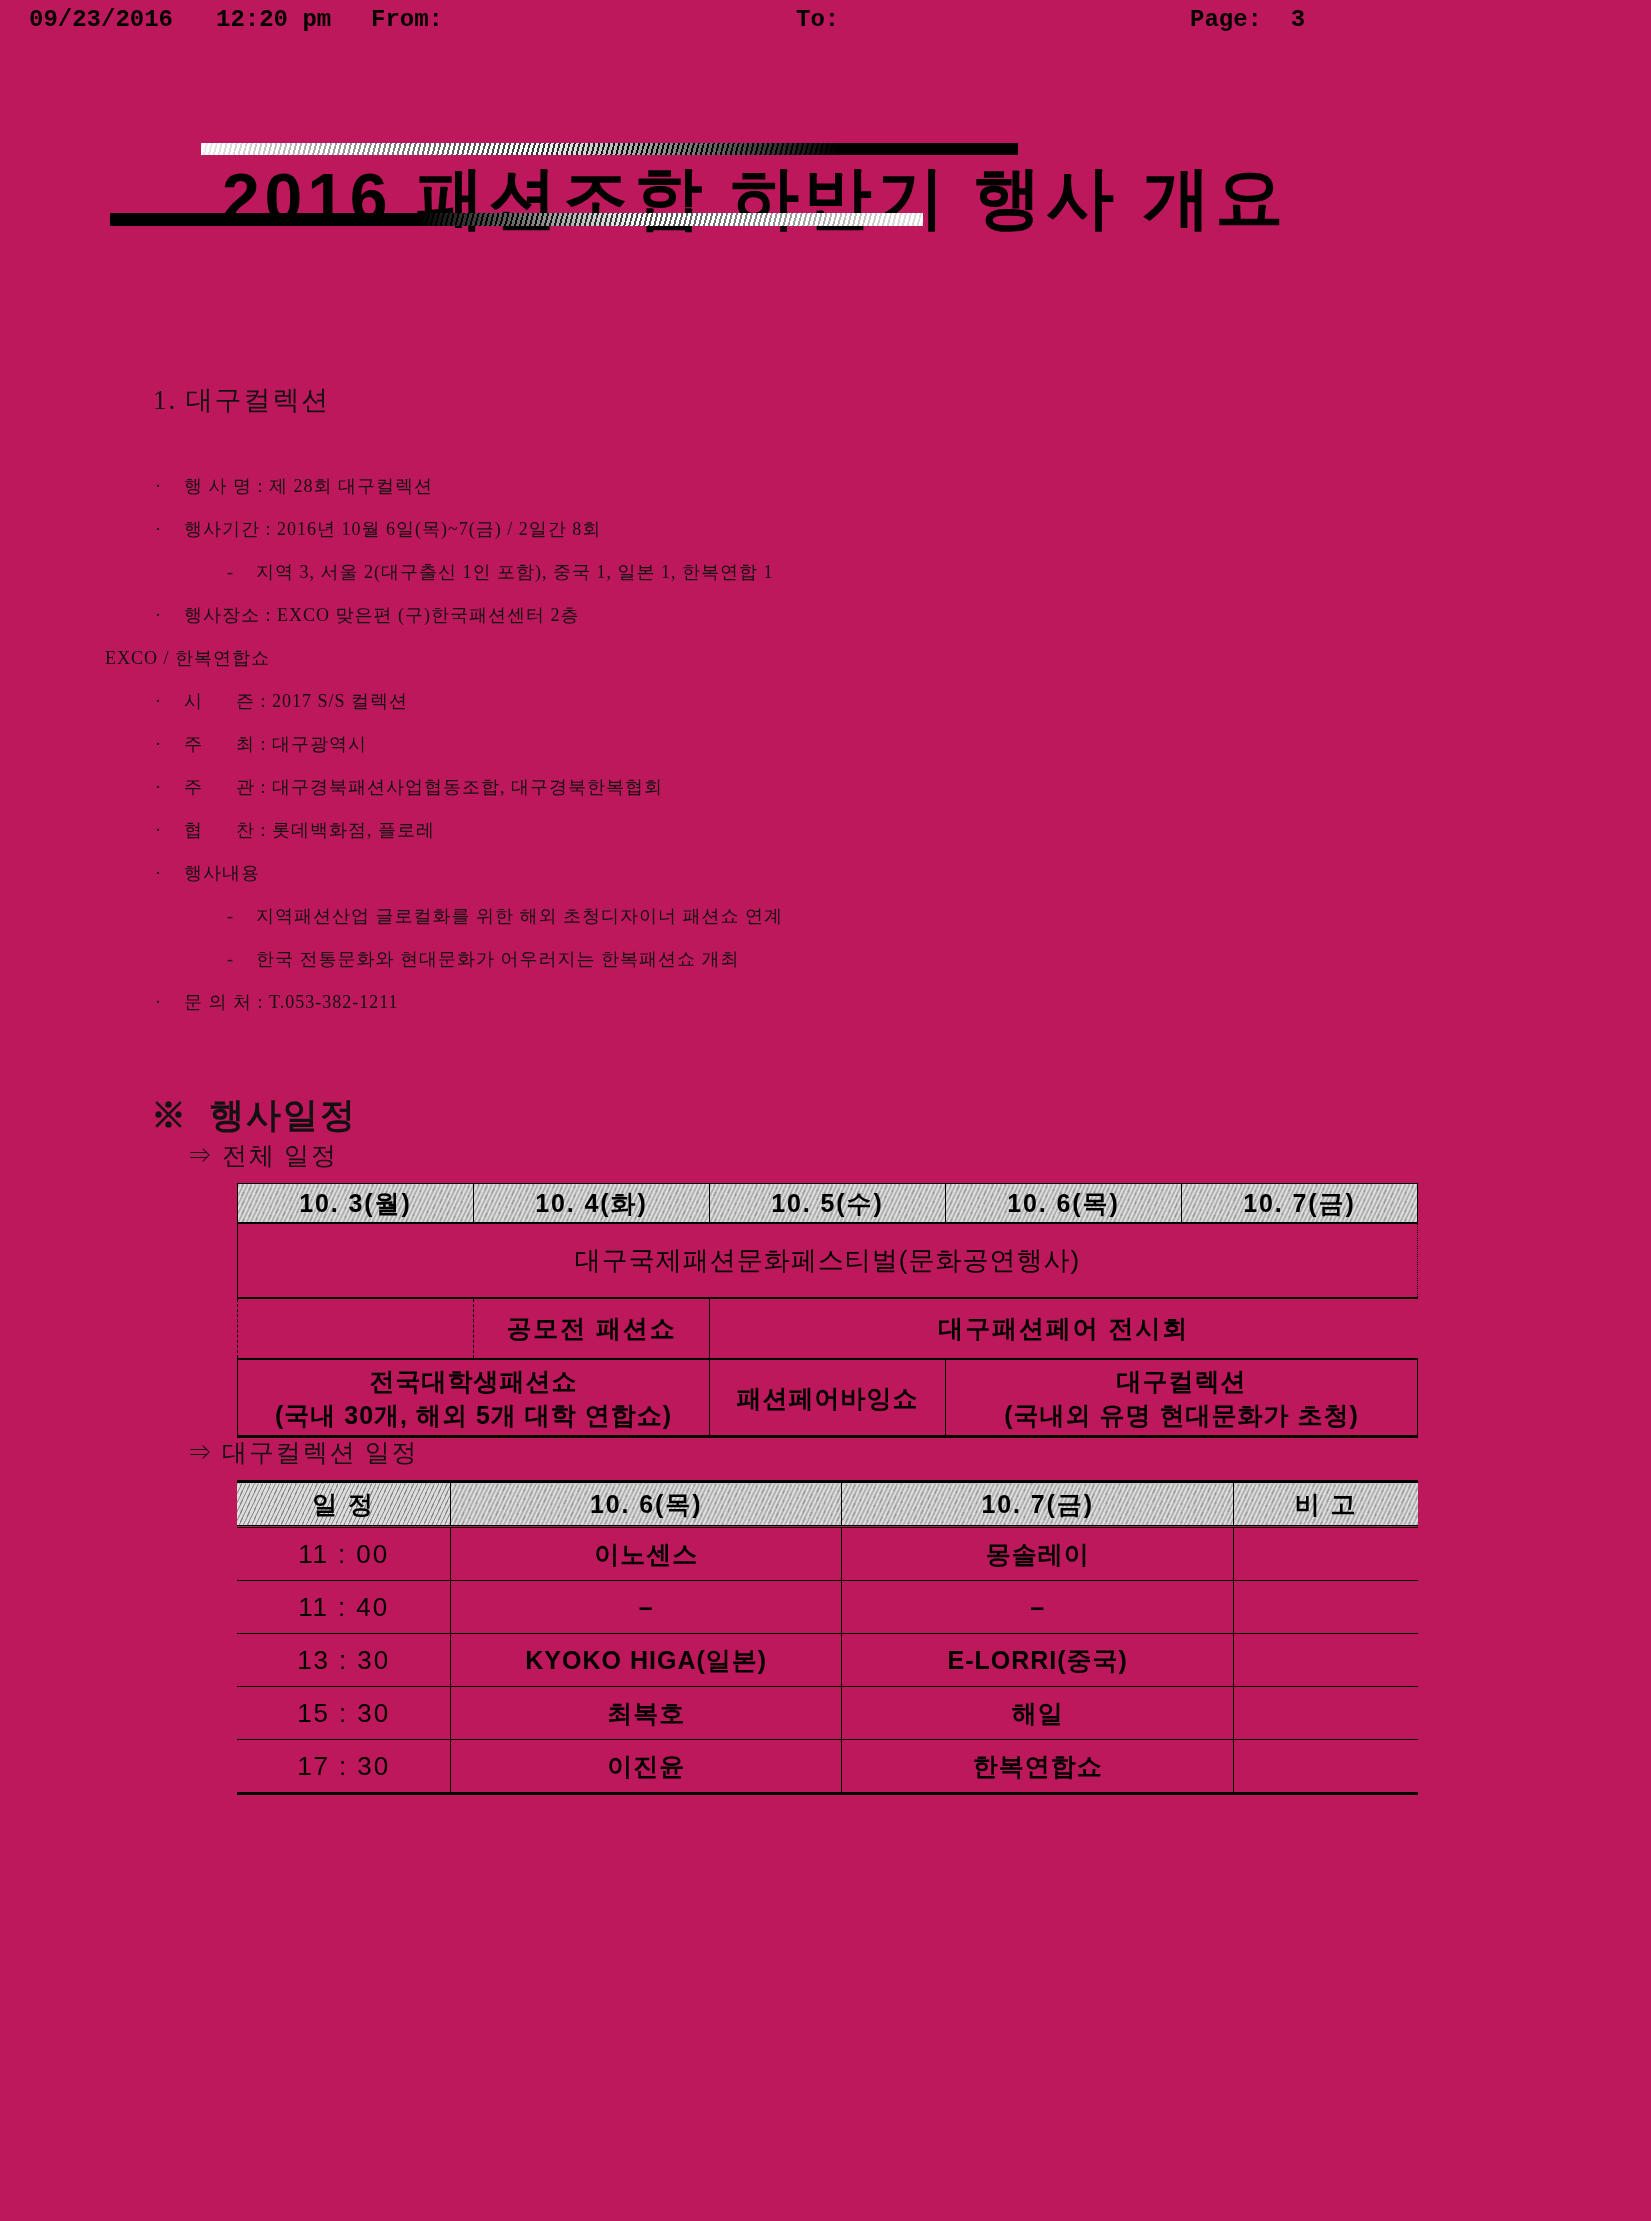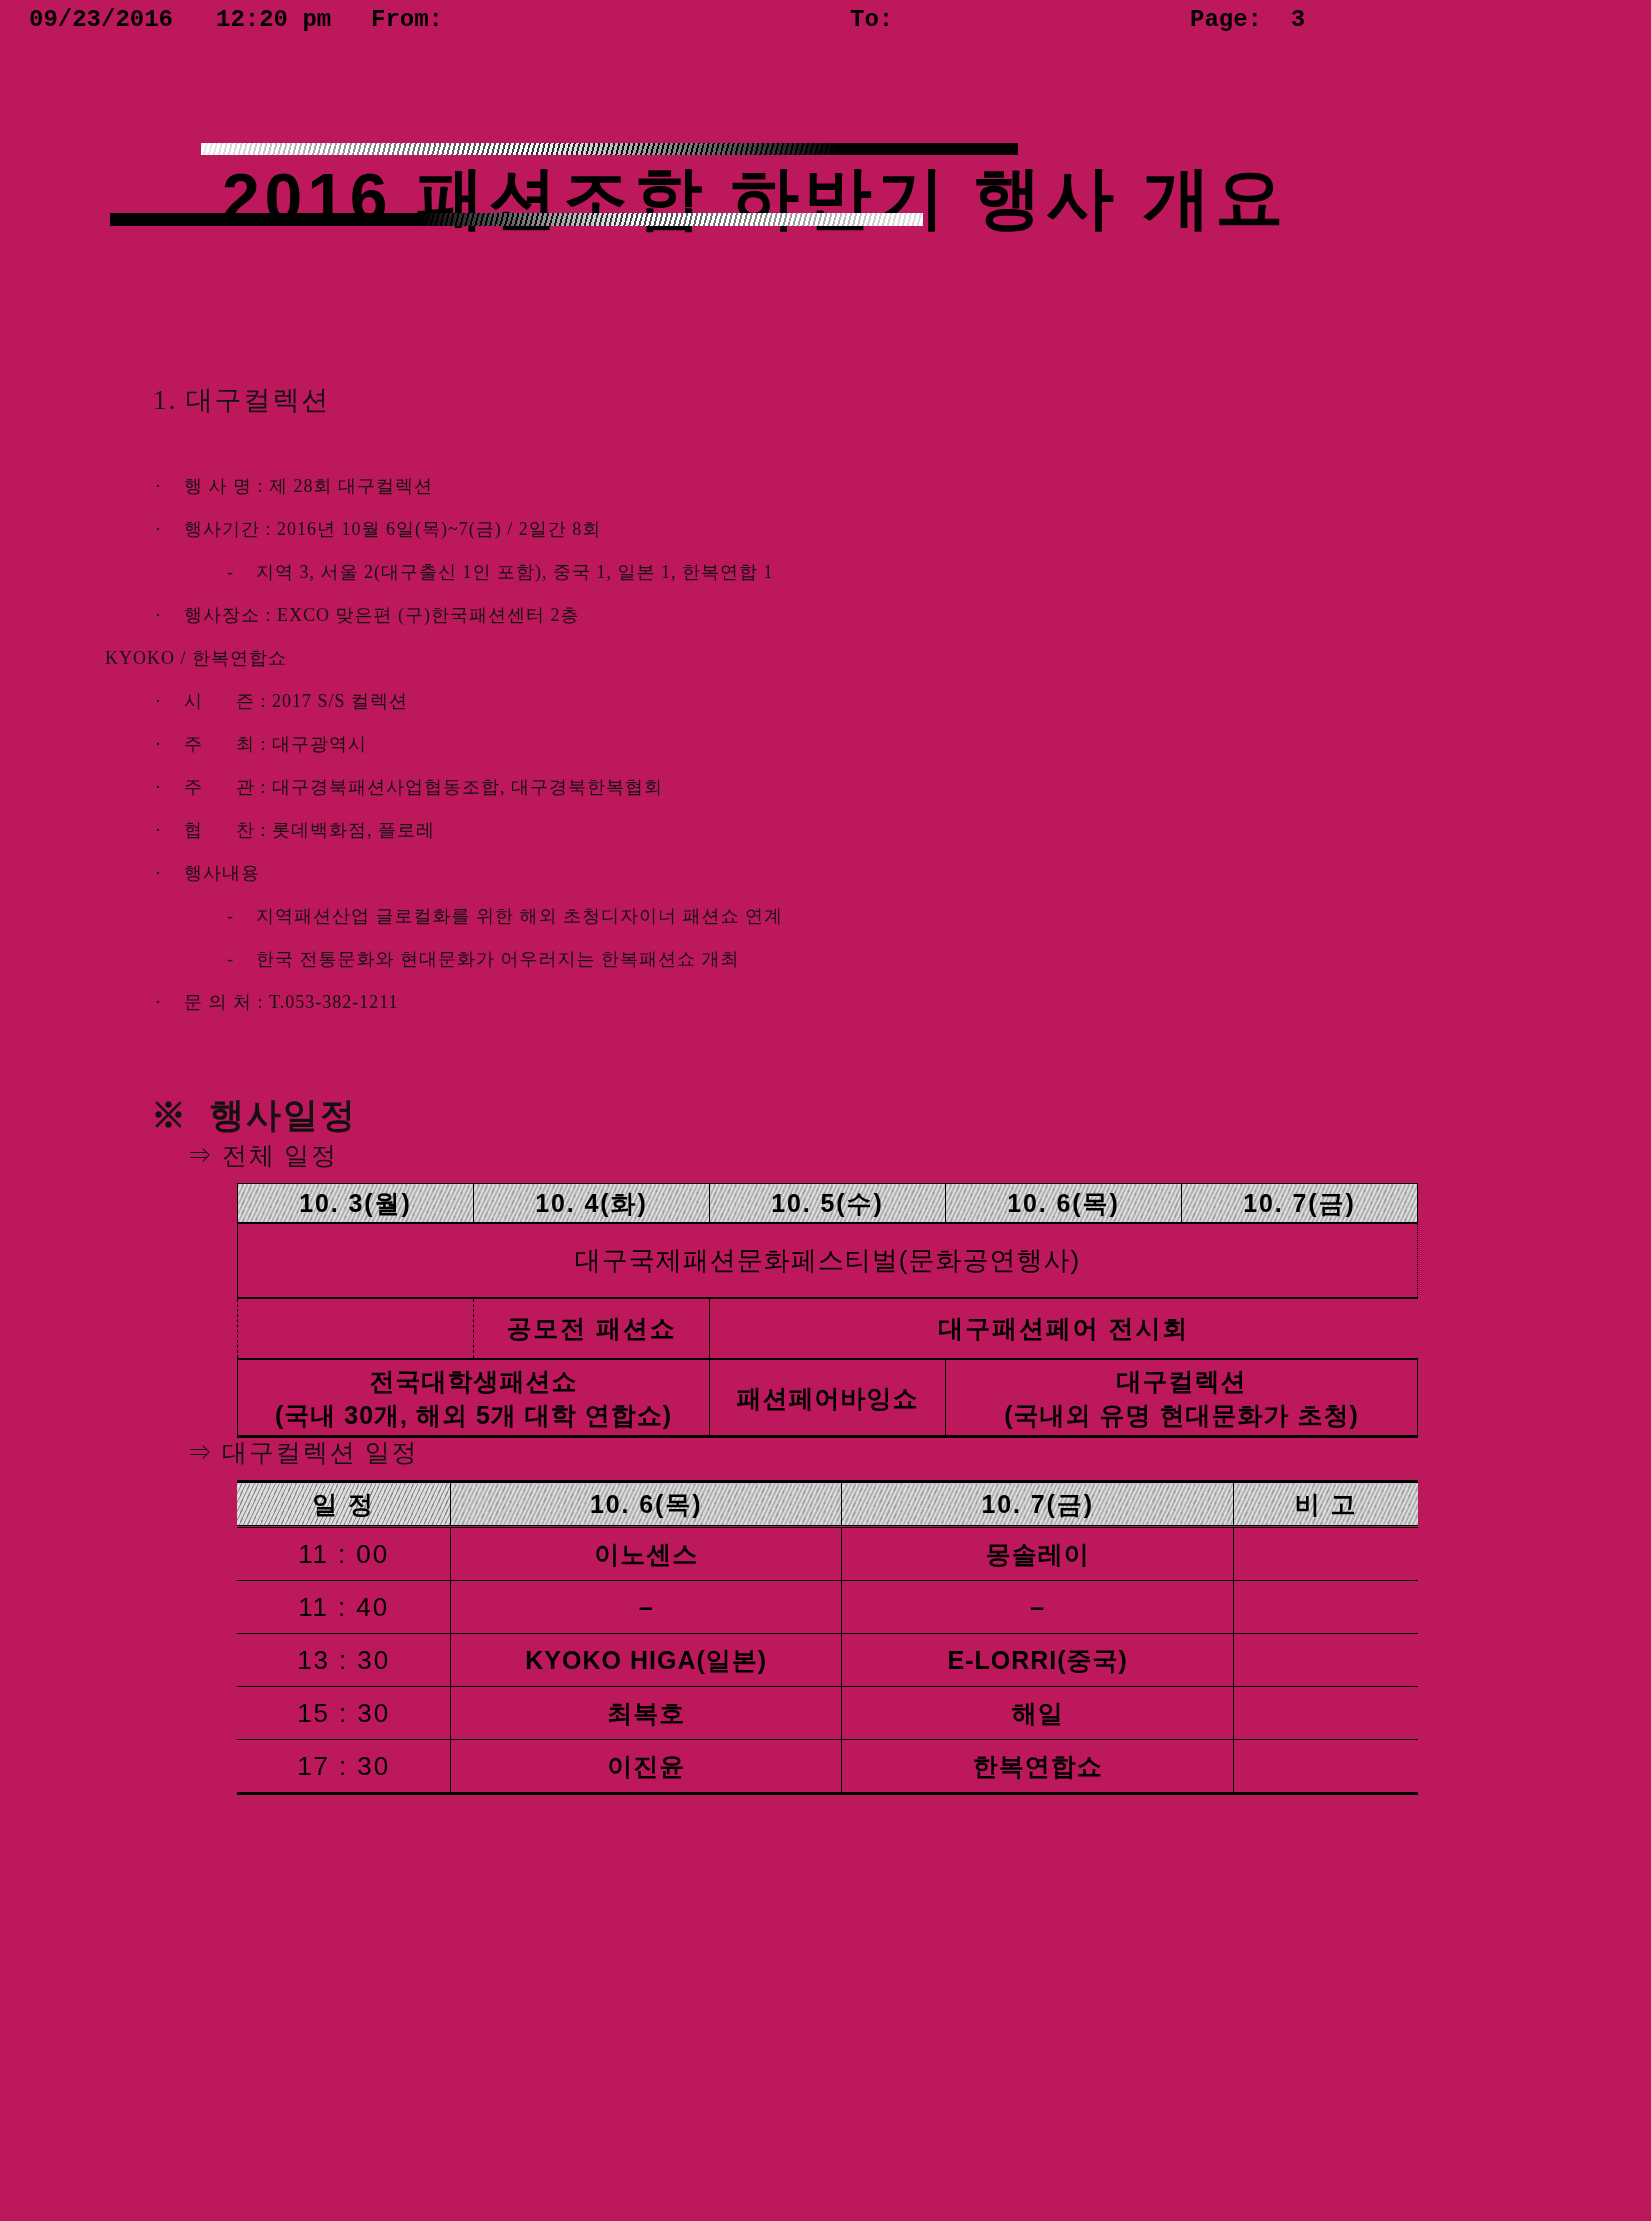--- a/index.html
+++ b/index.html
@@ -14,21 +14,21 @@
   
   .fax{
     position:absolute;top:5.7px;left:0;width:100%;height:32.5px;
     font-family:"Liberation Mono", monospace;
     font-weight:bold;font-size:24px;color:#000;
   }
   .fax span{position:absolute;white-space:pre;}
   .fax-date{left:29px;}
   .fax-time{left:216px;}
   .fax-from{left:371px;}
-  .fax-to{left:850px;}
+  .fax-to{left:796px;}
   .fax-page{left:1190px;}
   
   .bar{position:absolute;}
   .bar-top{
     left:201px;top:143px;width:817px;height:11.5px;
     background-image:
       linear-gradient(90deg, rgba(255,255,255,0.92) 0%, rgba(255,255,255,0.45) 25%, rgba(255,255,255,0) 55%),
       linear-gradient(90deg, rgba(0,0,0,0) 40%, #000 78%),
       repeating-linear-gradient(105deg, #000 0 1.9px, #fff 1.9px 4.8px);
   }
@@ -123,21 +123,21 @@
   <div class="page-title">2016 패션조합 하반기 행사 개요</div>
   <div class="bar bar-bottom"></div>
 
   <div class="section-heading">1. 대구컬렉션</div>
 
   <div class="event-list">
     <div class="line ind1"><span class="marker">·</span><span>행 사 명 : 제 28회 대구컬렉션</span></div>
     <div class="line ind1"><span class="marker">·</span><span>행사기간 : 2016년 10월 6일(목)~7(금) / 2일간 8회</span></div>
     <div class="line ind2"><span class="marker">-</span><span>지역 3, 서울 2(대구출신 1인 포함), 중국 1, 일본 1, 한복연합 1</span></div>
     <div class="line ind1"><span class="marker">·</span><span>행사장소 : EXCO 맞은편 (구)한국패션센터 2층</span></div>
-    <div class="line ind0"><span>KYOKO / 한복연합쇼</span></div>
+    <div class="line ind0"><span>EXCO / 한복연합쇼</span></div>
     <div class="line ind1"><span class="marker">·</span><span>시      즌 : 2017 S/S 컬렉션</span></div>
     <div class="line ind1"><span class="marker">·</span><span>주      최 : 대구광역시</span></div>
     <div class="line ind1"><span class="marker">·</span><span>주      관 : 대구경북패션사업협동조합, 대구경북한복협회</span></div>
     <div class="line ind1"><span class="marker">·</span><span>협      찬 : 롯데백화점, 플로레</span></div>
     <div class="line ind1"><span class="marker">·</span><span>행사내용</span></div>
     <div class="line ind2"><span class="marker">-</span><span>지역패션산업 글로컬화를 위한 해외 초청디자이너 패션쇼 연계</span></div>
     <div class="line ind2"><span class="marker">-</span><span>한국 전통문화와 현대문화가 어우러지는 한복패션쇼 개최</span></div>
     <div class="line ind1"><span class="marker">·</span><span>문 의 처 : T.053-382-1211</span></div>
   </div>
 

